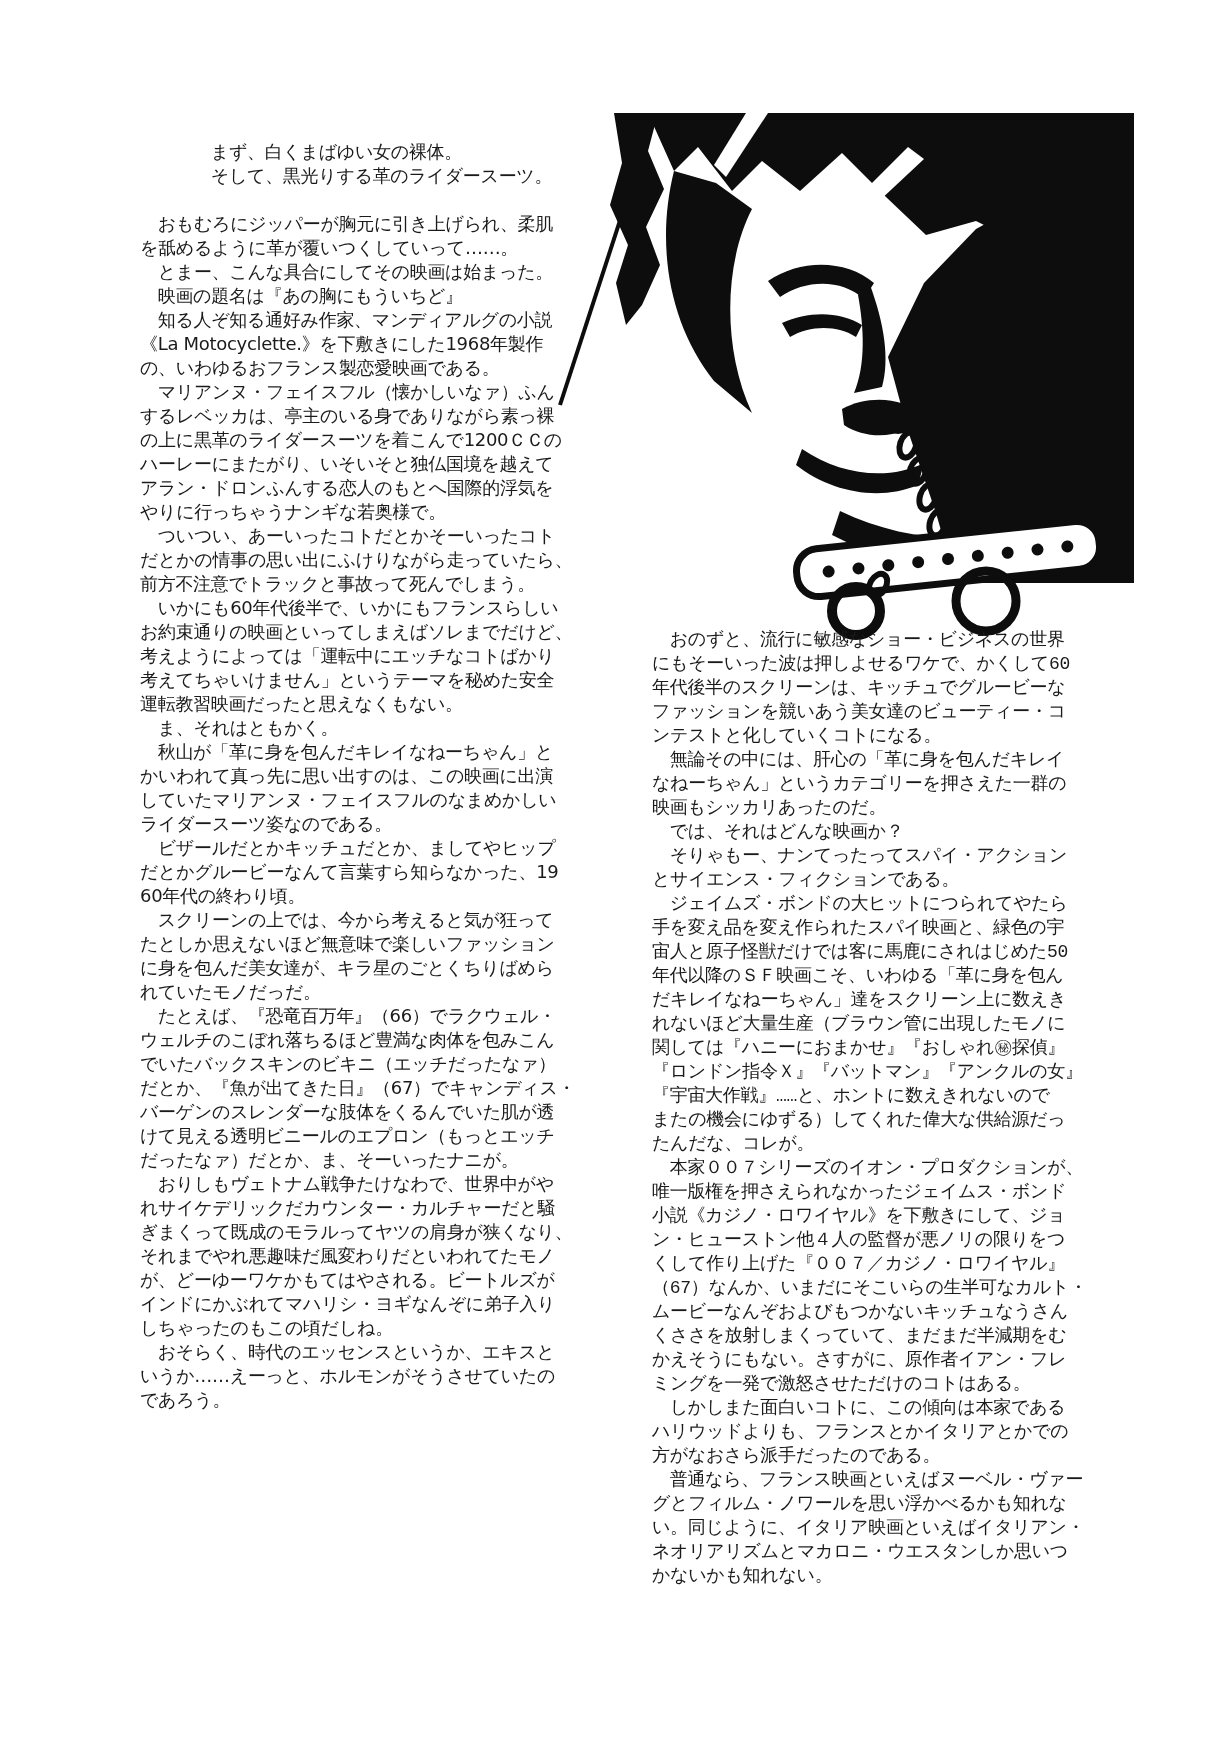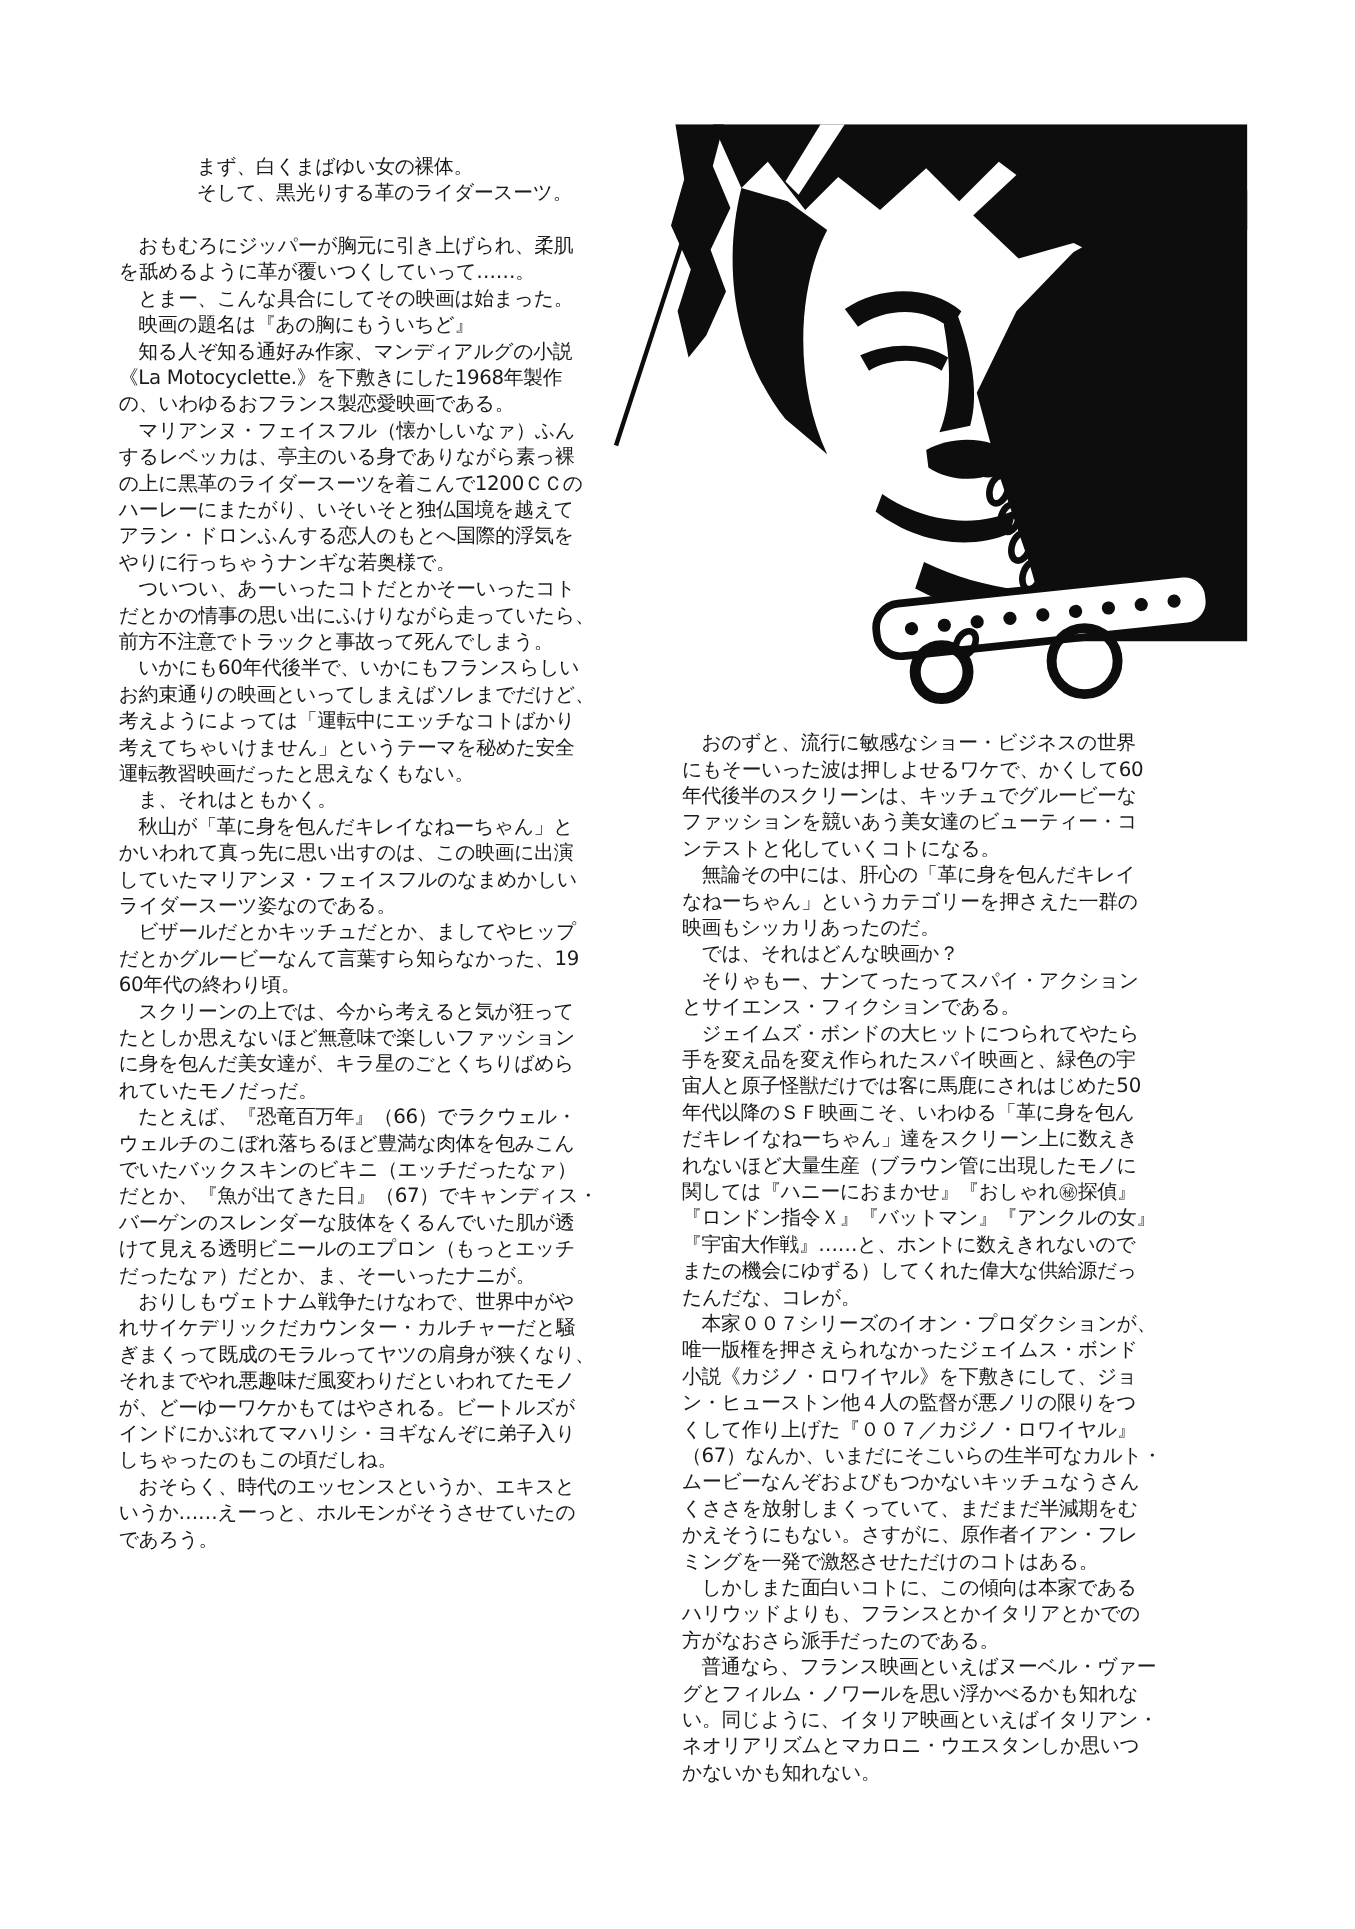--- a/index.html
+++ b/index.html
@@ -7,23 +7,24 @@
     width:1232px;height:1754px;position:relative;
     background:#ffffff;
     font-family:"DejaVu Sans",sans-serif;
   }
   .page{position:absolute;inset:0;background:#ffffff;color:#1b1b1b;overflow:hidden;}
   .col{
     position:absolute;
     font-size:18px;line-height:24px;letter-spacing:-0.3px;
     font-weight:500;color:#1a1a1a;
     white-space:pre;
+    margin-left:32px;
   }
   .col-left{left:108px;top:140px;width:430px;}
-  .col-right{left:620px;top:664px;width:436px;}
+  .col-right{left:620px;top:628px;width:436px;font-family:Liberation Mono, monospace;}
   .tline{height:24px;}
   .illustration{
     position:absolute;left:556px;top:113px;width:578px;height:530px;margin:0;
   }
   .illustration svg{display:block;width:100%;height:100%;}
 </style>
 </head>
 <body>
 
 <div class="page">

